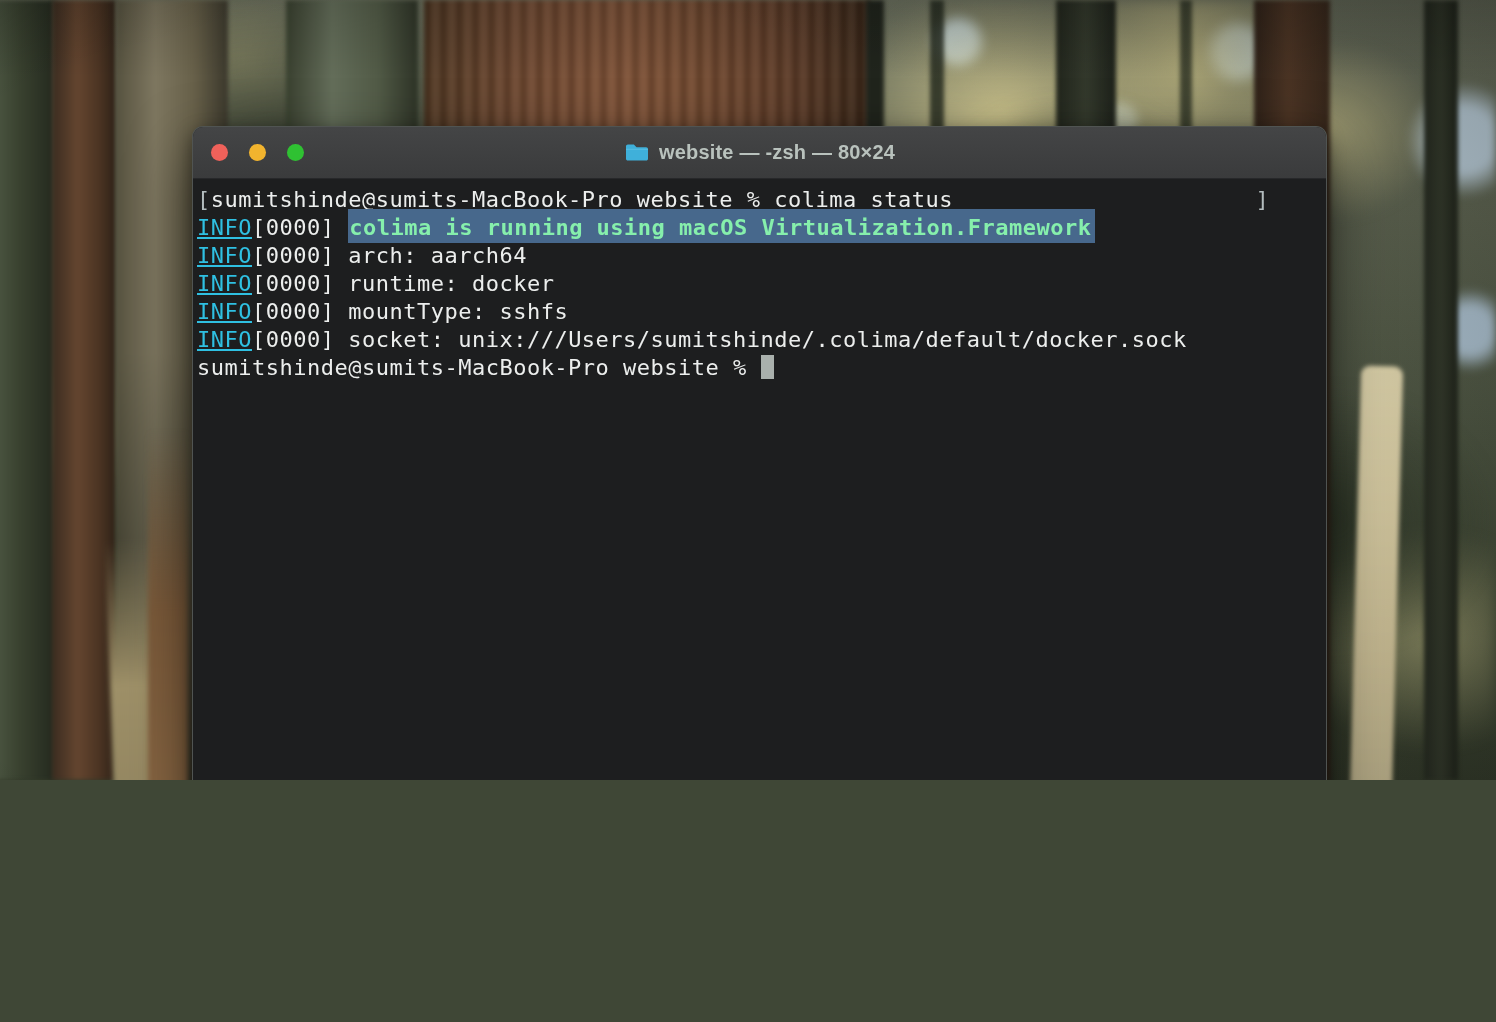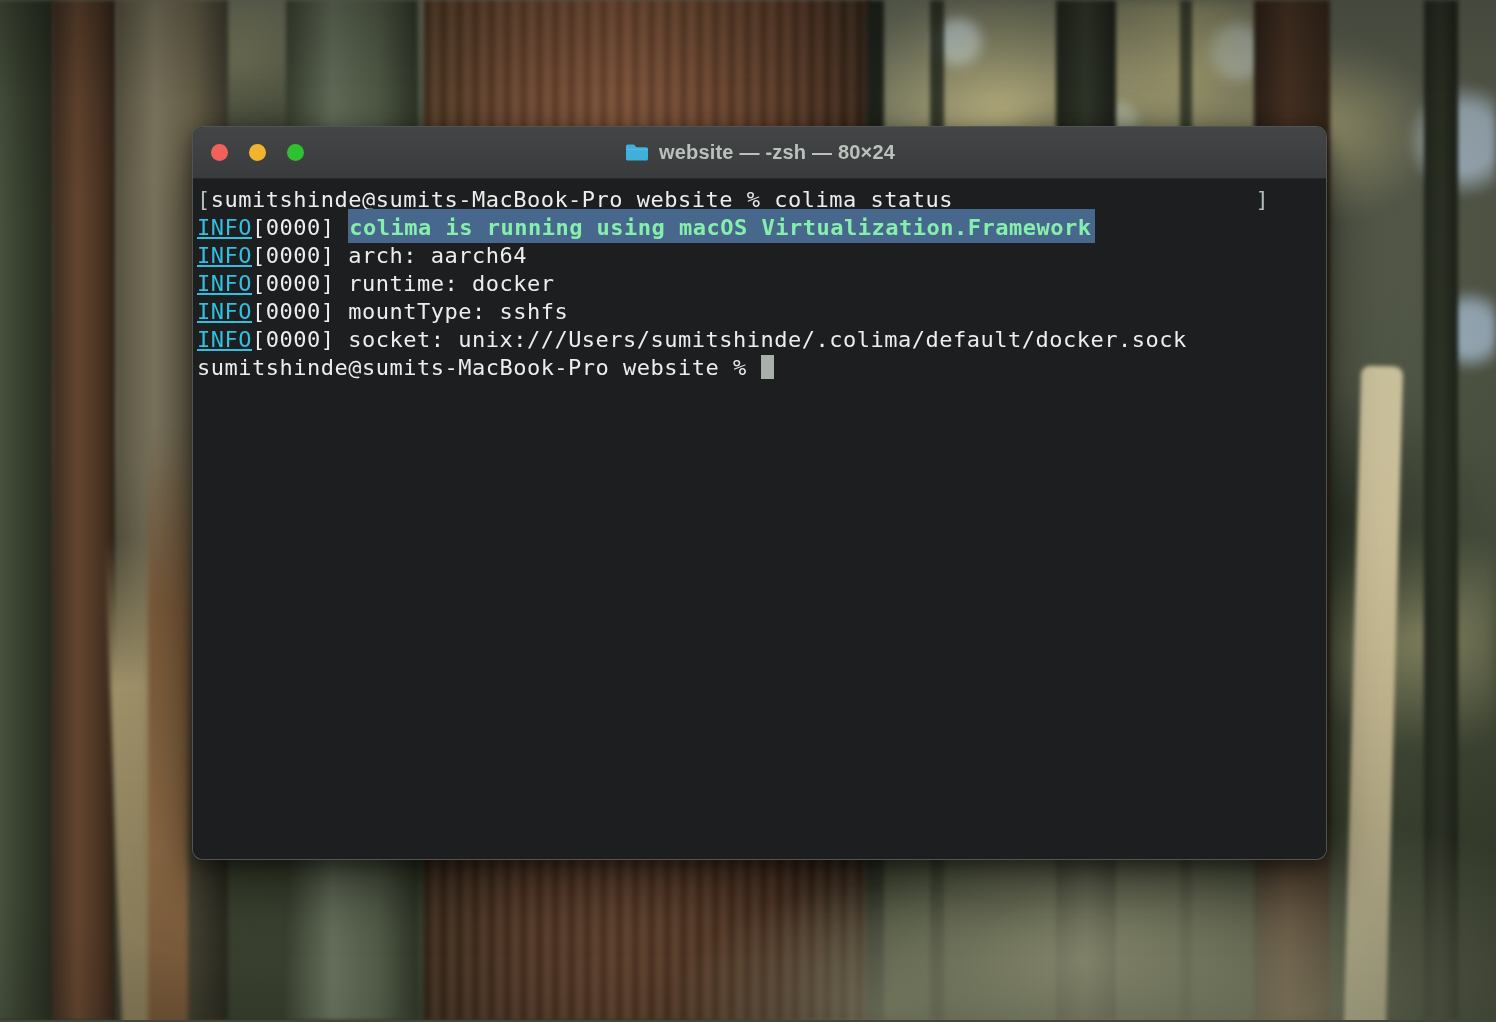--- a/index.html
+++ b/index.html
@@ -6,21 +6,21 @@
     --terminal-bg:#1d1e1f; --terminal-fg:#eceeed; --info-cyan:#2fc0e2;
     --selection-blue:#47688c; --bracket-gray:#b3bcbe; --cursor-gray:#a9b0ac;
     --titlebar-bg:#3b3c3d; --title-text:#b9c2bd; --folder-blue:#3fb0da;
     --close-red:#f0615a; --minimize-yellow:#f2b42e; --zoom-green:#2fc132;
   }
   *{margin:0;padding:0;box-sizing:border-box;}
   html,body{width:1496px;height:1022px;overflow:hidden;}
   body{font-family:"Liberation Sans",sans-serif;background:#3f4736;}
 
   
-  .desktop{position:relative;width:1496px;height:1020px;overflow:hidden;}
+  .desktop{position:relative;width:1496px;height:780px;overflow:hidden;}
   .bg-layer{position:absolute;inset:0;}
   .bg-base{background:linear-gradient(180deg,#6d7260 0%,#5f6552 28%,#4e5643 55%,#414935 78%,#343b2b 100%);}
   .bg-sky{filter:blur(4px);background:
     radial-gradient(circle 58px at 1464px 140px,#bdd0dc 0 55%,transparent 100%),
     radial-gradient(circle 36px at 1238px 52px,#b4c9d6 0 55%,transparent 100%),
     radial-gradient(circle 42px at 1470px 330px,#aec3d2 0 55%,transparent 100%),
     radial-gradient(circle 30px at 958px 42px,#b6cbd8 0 55%,transparent 100%),
     radial-gradient(circle 26px at 1300px 238px,#a9bfcc 0 55%,transparent 100%),
     radial-gradient(circle 22px at 1120px 120px,#b0c5d2 0 55%,transparent 100%);}
   .bg-foliage-light{filter:blur(7px);background:

